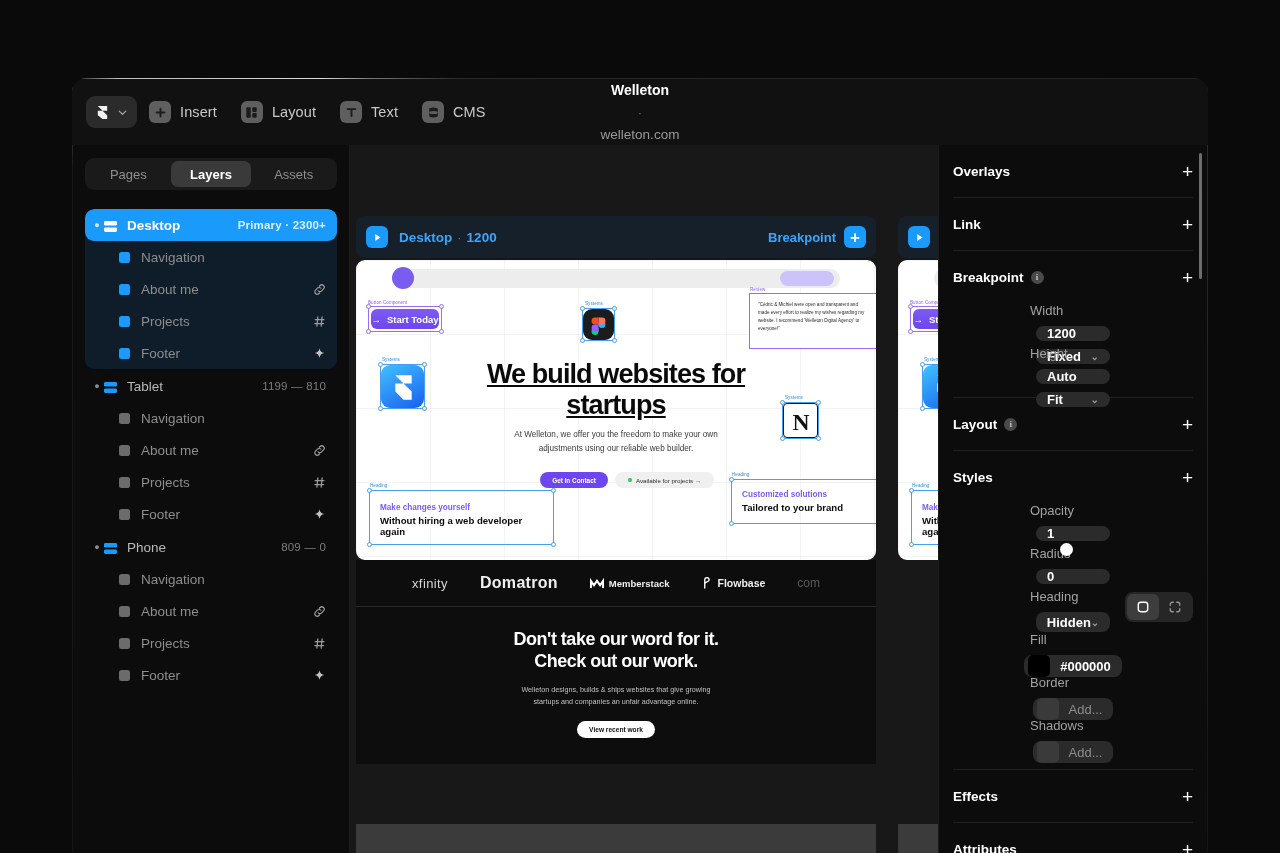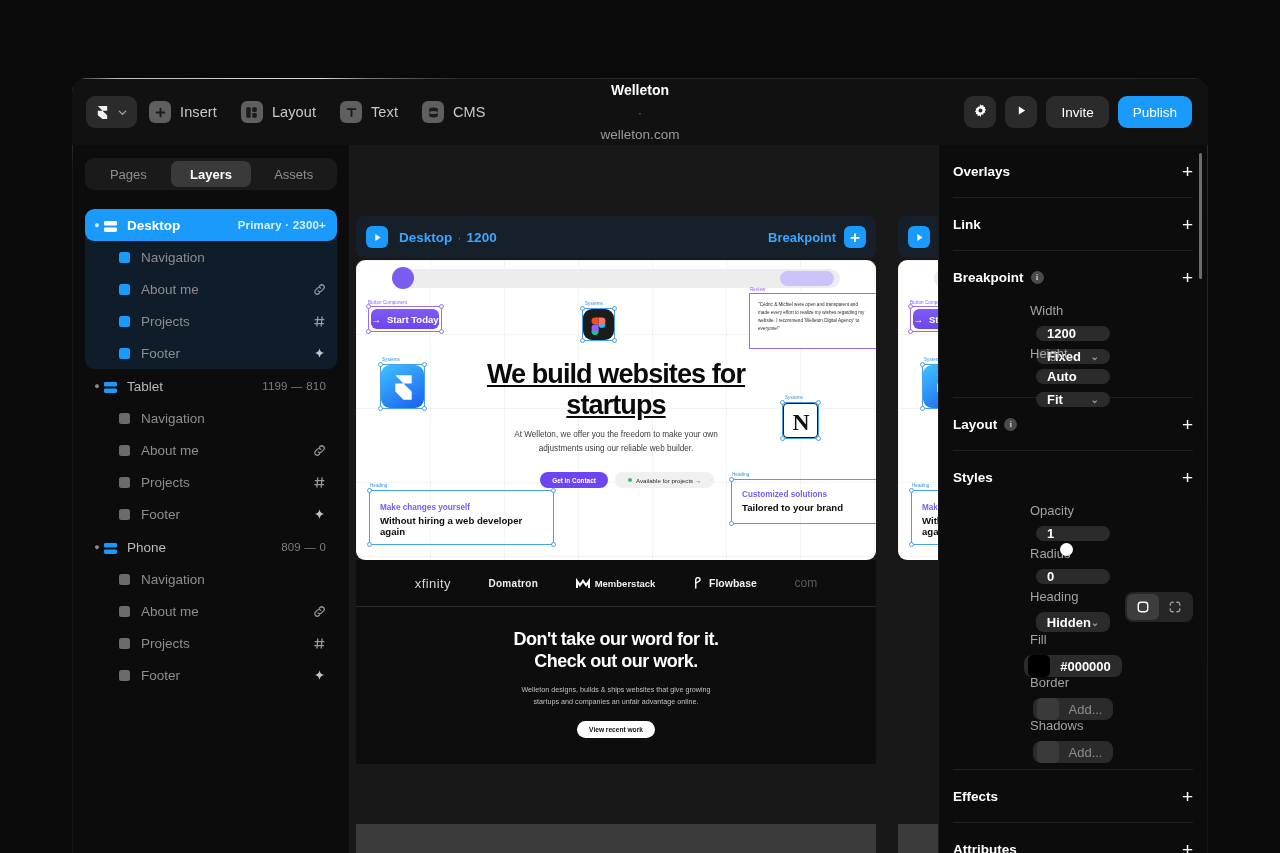--- a/index.html
+++ b/index.html
@@ -351,39 +351,20 @@
           <svg width="13" height="13" viewBox="0 0 13 13">
               <ellipse cx="6.5" cy="3.2" rx="4.3" ry="1.7" fill="#1b1b1b"></ellipse>
               <path d="M2.2 3.2v6.5c0 .95 1.93 1.7 4.3 1.7s4.3-.75 4.3-1.7V3.2" fill="#1b1b1b"></path>
               <ellipse cx="6.5" cy="6.4" rx="4.3" ry="1.5" fill="#5f5f5f"></ellipse>
             </svg>
         </span>
         <span class="tb-label">CMS</span>
       </div>
     </div>
 
-    <div id="topbar-right">
-      <div class="round-btn">
-        <span>
-          <svg width="15" height="15" viewBox="0 0 16 16">
-              <path d="M8 1.2l1.1 1.5 1.8-.5.4 1.8 1.8.4-.5 1.8 1.5 1.1-1.5 1.1.5 1.8-1.8.4-.4 1.8-1.8-.5L8 14.8 6.9 13.3l-1.8.5-.4-1.8-1.8-.4.5-1.8L1.9 8.7l1.5-1.1-.5-1.8 1.8-.4.4-1.8 1.8.5z" fill="#ffffff"></path>
-              <circle cx="8" cy="8" r="2.1" fill="#2b2b2b"></circle>
-            </svg>
-        </span>
-      </div>
-      <div class="round-btn">
-        <span>
-          <svg width="13" height="13" viewBox="0 0 13 13">
-              <path d="M3.8 2.4l6.4 4.1-6.4 4.1z" fill="#ffffff"></path>
-            </svg>
-        </span>
-      </div>
-      <div class="pill-btn">Invite</div>
-      <div class="pill-btn primary">Publish</div>
-    </div>
   </div>
 
   <div id="doc-title">
     <span class="name">Welleton</span>
     <span class="dot">·</span>
     <span class="domain">welleton.com</span>
   </div>
 
   <div id="sidebar">
     <div id="seg-tabs">
@@ -653,21 +634,21 @@
             <div class="head-main">Tailored to your brand</div>
           </div>
           <div class="handle blue h-tl"></div>
           <div class="handle blue h-bl"></div>
         </div>
       </div>
 
       <div style="position:relative;">
         <div class="logos-strip" style="position:relative; height:46px;">
           <span class="logo-text" style="font-size:13px; color:#d6d6d6; letter-spacing:.4px;">xfinity</span>
-          <span class="logo-text" style="font-weight:bold; font-size:10px; letter-spacing:.3px;">Domatron</span>
+          <span class="logo-text" style="font-weight:bold; font-size:16px; letter-spacing:.3px;">Domatron</span>
           <span class="logo-text">
             <svg width="14" height="11" viewBox="0 0 16 12">
                 <path d="M1 11V3l3.5 5L8 3l3.5 5L15 3v8" stroke="#fff" stroke-width="2.4" fill="none"></path>
               </svg>
             <span style="font-size:9.5px; font-weight:bold;">Memberstack</span>
           </span>
           <span class="logo-text">
             <svg width="11" height="12" viewBox="0 0 12 13">
                 <path d="M3 12V3a2.4 2.4 0 114.8 0c0 2.6-4.8 2-4.8 4.6" stroke="#fff" stroke-width="1.5" fill="none" stroke-linecap="round"></path>
               </svg>

